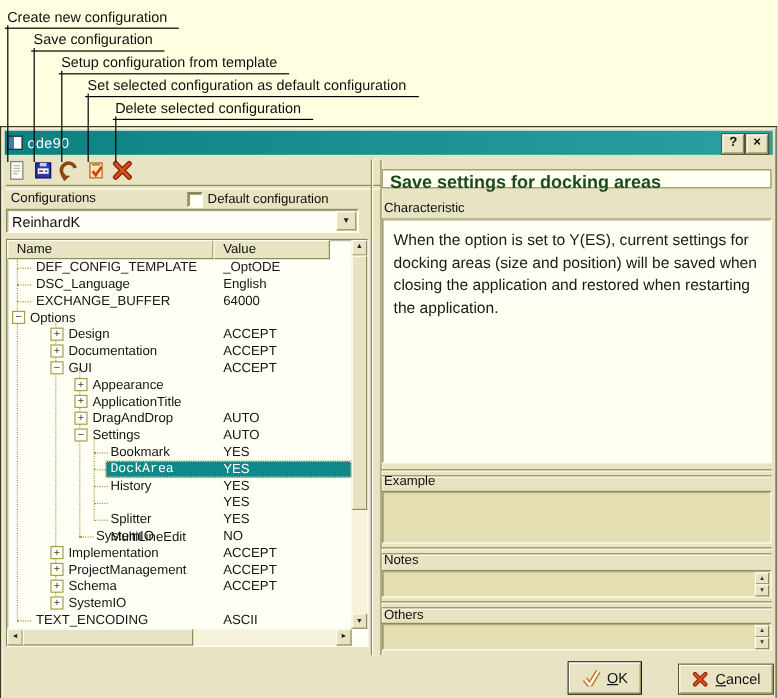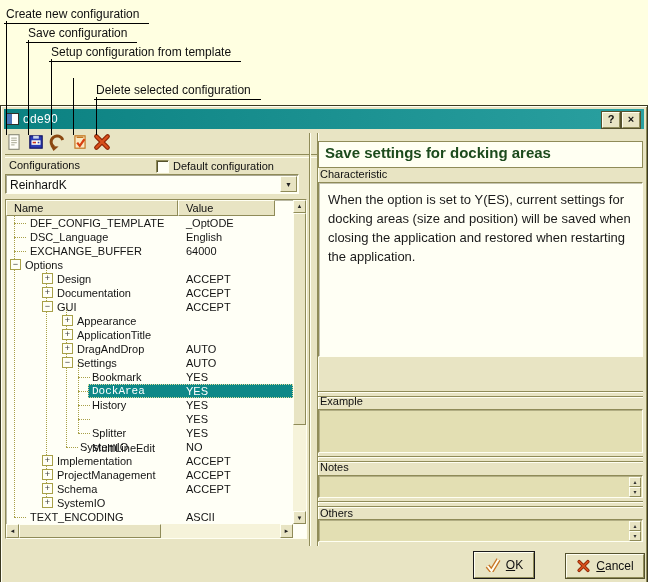--- a/index.html
+++ b/index.html
@@ -81,27 +81,27 @@
   .hrt{left:274px;top:0;width:13px;height:14px}
   
   .vsplit{position:absolute;left:308px;top:27px;width:7px;height:413px;
           border-left:1px solid #8f8b58;border-right:1px solid #8f8b58;
           box-shadow:inset 1px 0 0 #fffff2,1px 0 0 #fffff2;}
   .hsplit{position:absolute;left:317px;width:325px;height:4px;
           border-top:1px solid #8f8b58;border-bottom:1px solid #8f8b58;
           box-shadow:inset 0 1px 0 #fffff2,0 1px 0 #fffff2;}
   .g1{top:285px}.g2{top:350px}.g3{top:395px}
   
-  .heading{position:absolute;left:317px;top:35px;width:325px;height:27px;background:#fffff2;
+  .heading{position:absolute;left:317px;top:35px;width:325px;height:16px;background:#fffff2;
            border:1px solid #8f8b58;box-sizing:border-box;font-size:15px;font-weight:bold;
            color:#1c4a1c;padding:2px 0 0 6px;}
   .box{position:absolute;left:317px;width:325px;box-sizing:border-box;
        border:1px solid;border-color:#8f8b58 #fffff2 #fffff2 #8f8b58;
        box-shadow:inset 1px 1px 0 rgba(85,82,45,.35);}
-  .char-box{top:76px;height:175px;background:#fffff4;font-size:13px;line-height:19px;
+  .char-box{top:76px;height:204px;background:#fffff4;font-size:13px;line-height:19px;
             color:#1a1a1a;padding:7px 10px 0 9px;}
   .ex-box{top:303px;height:44px;background:#e3dfb3;}
   .nt-box{top:369px;height:23px;background:#e3dfb3;}
   .ot-box{top:413px;height:23px;background:#e3dfb3;}
   .spin{position:absolute;right:1px;top:1px;width:12px;bottom:1px;}
   .spin .sp{position:absolute;right:0;width:12px;height:10px;background:#e8e4c3;
             border:1px solid;border-color:#fffff2 #8f8b58 #8f8b58 #fffff2;box-sizing:border-box;
             font-size:6px;line-height:8px;text-align:center;color:#333;}
   .spu{top:0}.spd{top:10px}
   
@@ -113,20 +113,21 @@
   .btn u{text-decoration:underline}
 </style>
 </head>
 <body>
 
 <div class="page">
 
   <span class="callout c1">Create new configuration</span>
   <span class="callout c2">Save configuration</span>
   <span class="callout c3">Setup configuration from template</span>
+  <span class="callout c4">Set selected configuration as default configuration</span>
   <span class="callout c5">Delete selected configuration</span>
   <div class="cline l1"></div>
   <div class="cline l2"></div>
   <div class="cline l3"></div>
   <div class="cline l4"></div>
   <div class="cline l5"></div>
 
   <div class="window">
 
     <div class="titlebar">

